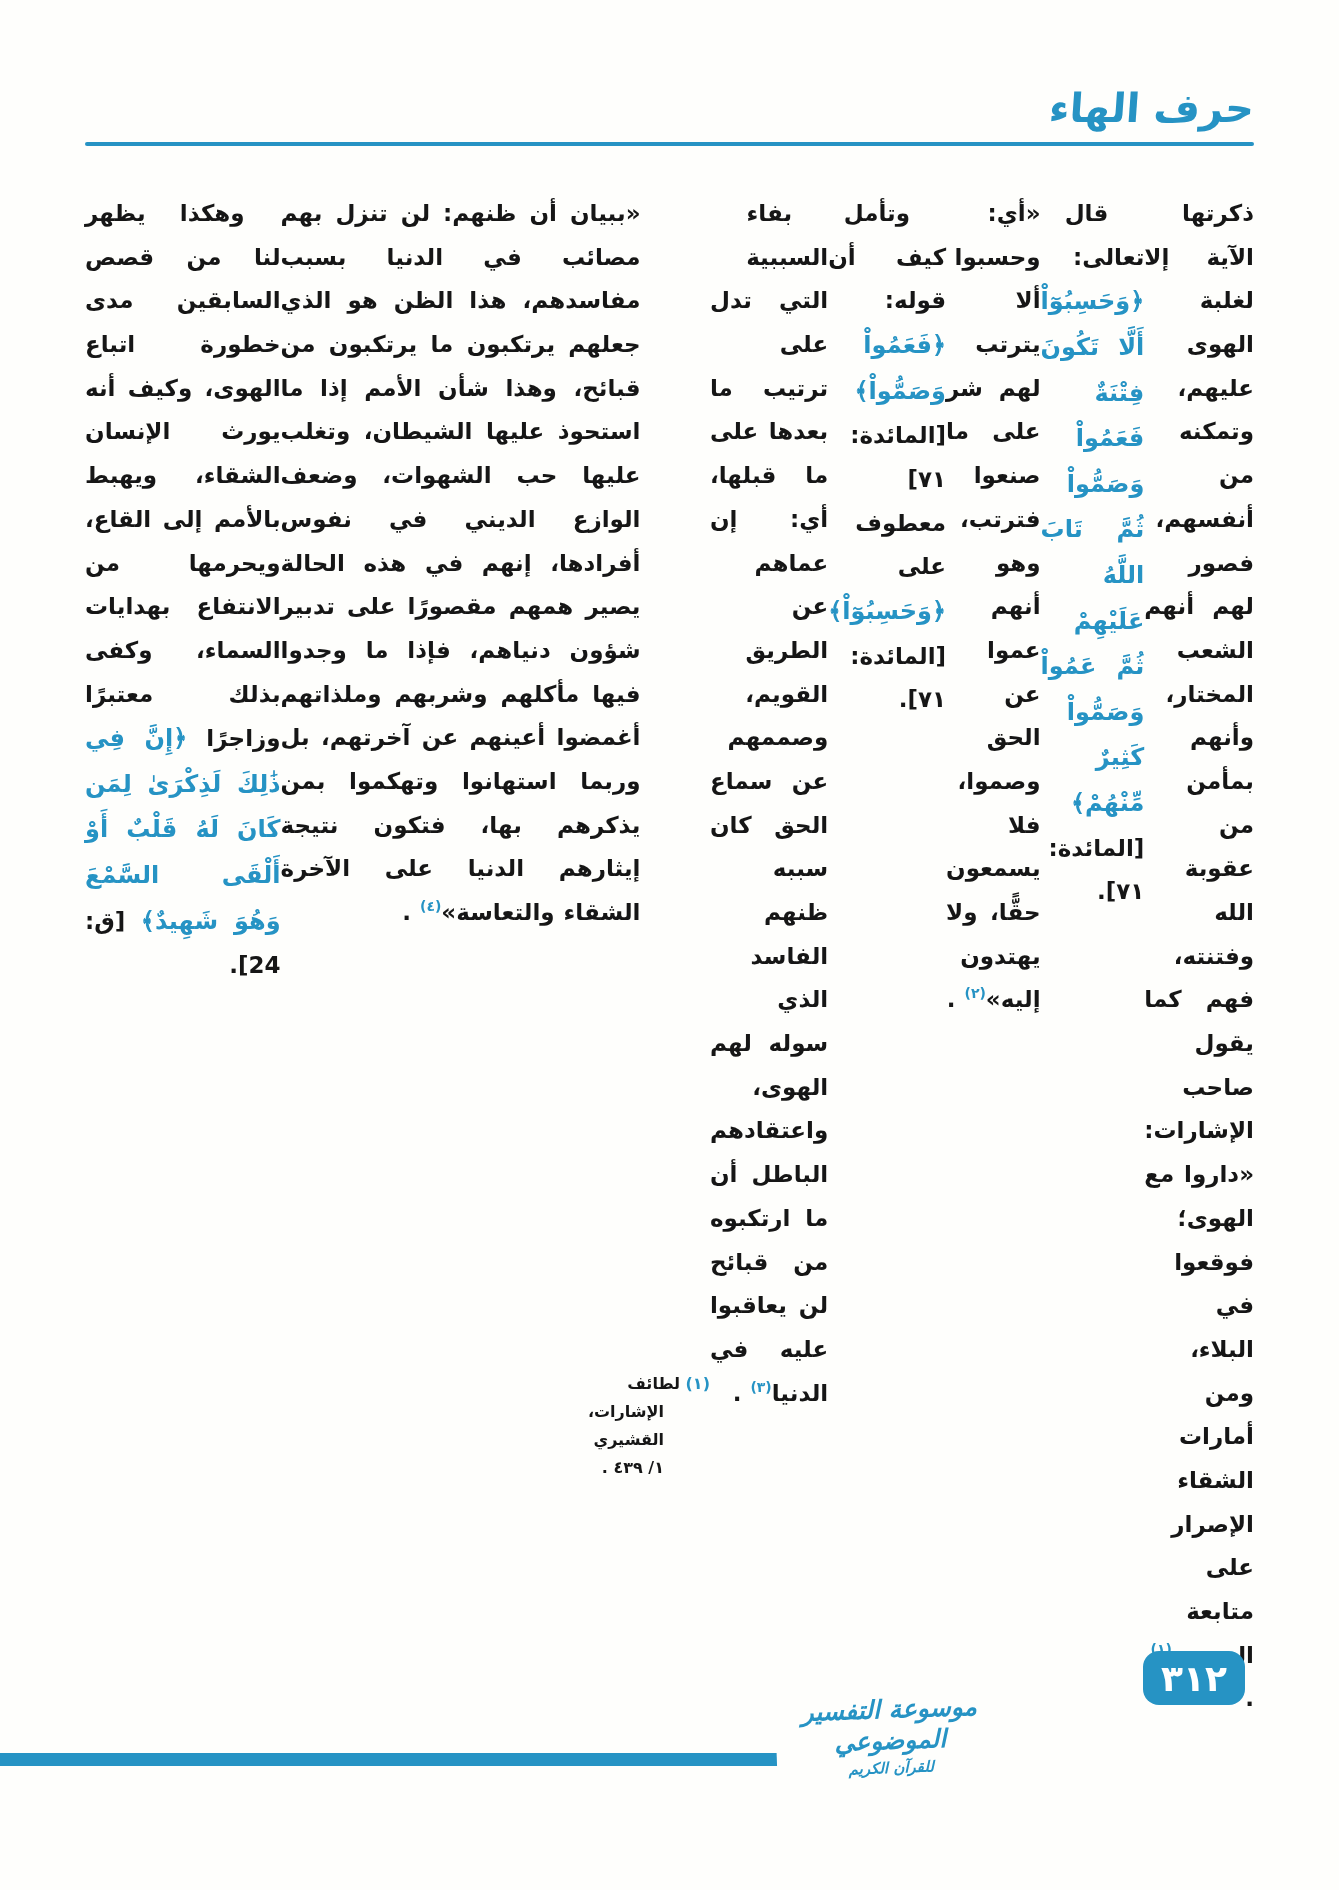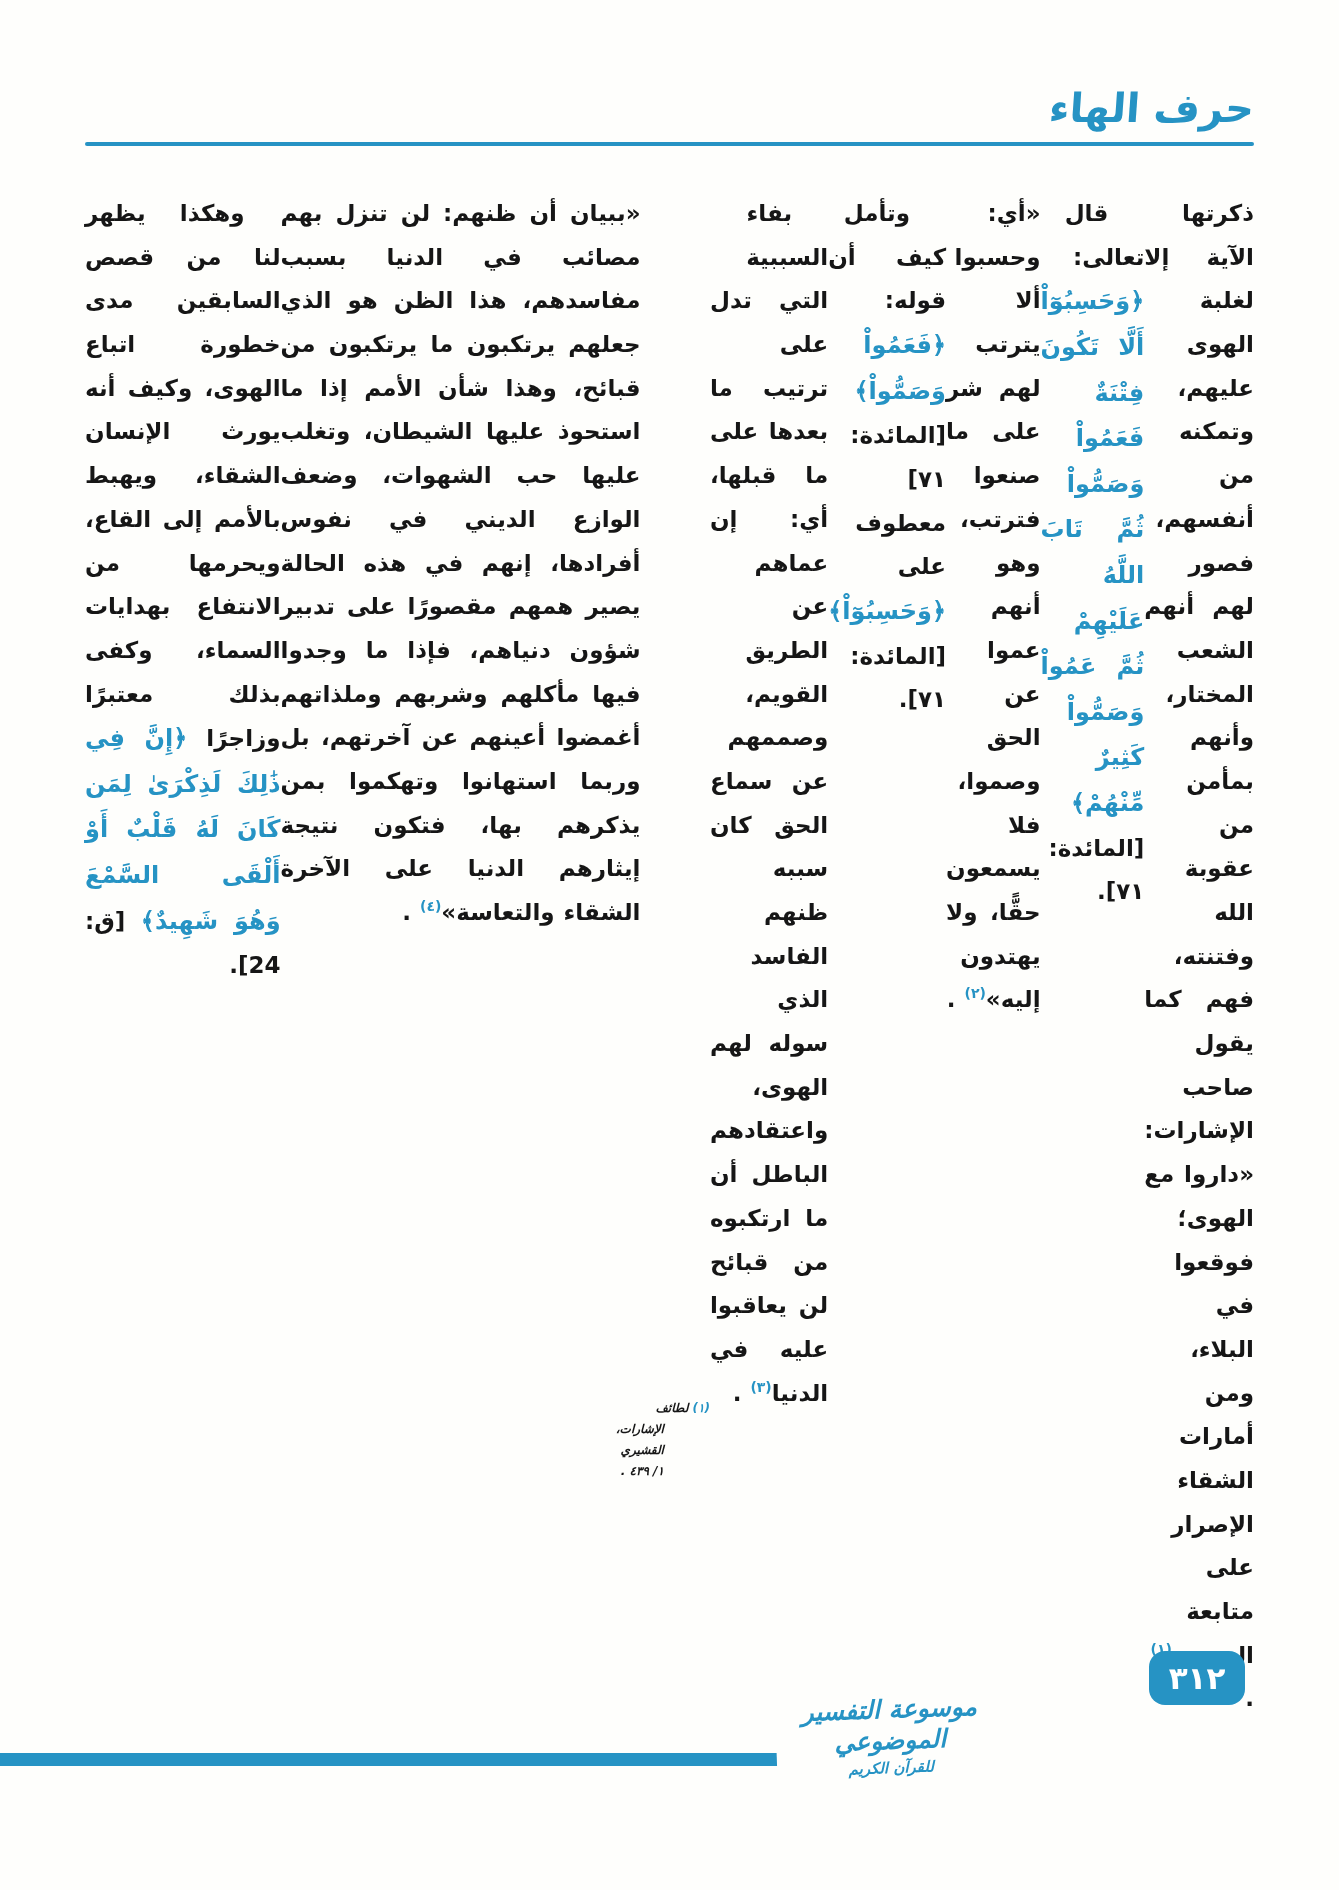--- a/index.html
+++ b/index.html
@@ -59,25 +59,24 @@
   }
   .fn-ref{
     color:#2693c4;
     font-size:14px;
     vertical-align:super;
     font-weight:bold;
   }
   
   .footnotes{
     margin-top:auto;
-    font-size:12px;
+    font-size:16px;
     font-weight:bold;
     color:#161616;
     line-height:1.75;
-    font-style:italic;
   }
   .fn-line{
     margin:0;
     text-align:right;
     padding-right:46px;
     text-indent:-46px;
   }
   .fn-num{color:#2693c4;}
   .fn-sep{
     width:58%;
@@ -116,21 +115,21 @@
     font-style:italic;
     margin-top:2px;
   }
   .page-badge{
     position:absolute;
     right:94px;bottom:185px;
     min-width:96px;height:54px;
     background:#2693c4;
     border-radius:16px;
     color:#ffffff;
-    font-size:31px;
+    font-size:36px;
     font-weight:bold;
     display:flex;
     align-items:center;
     justify-content:center;
     padding:0 18px;
     box-sizing:border-box;
   }
 </style>
 </head>
 <body>

